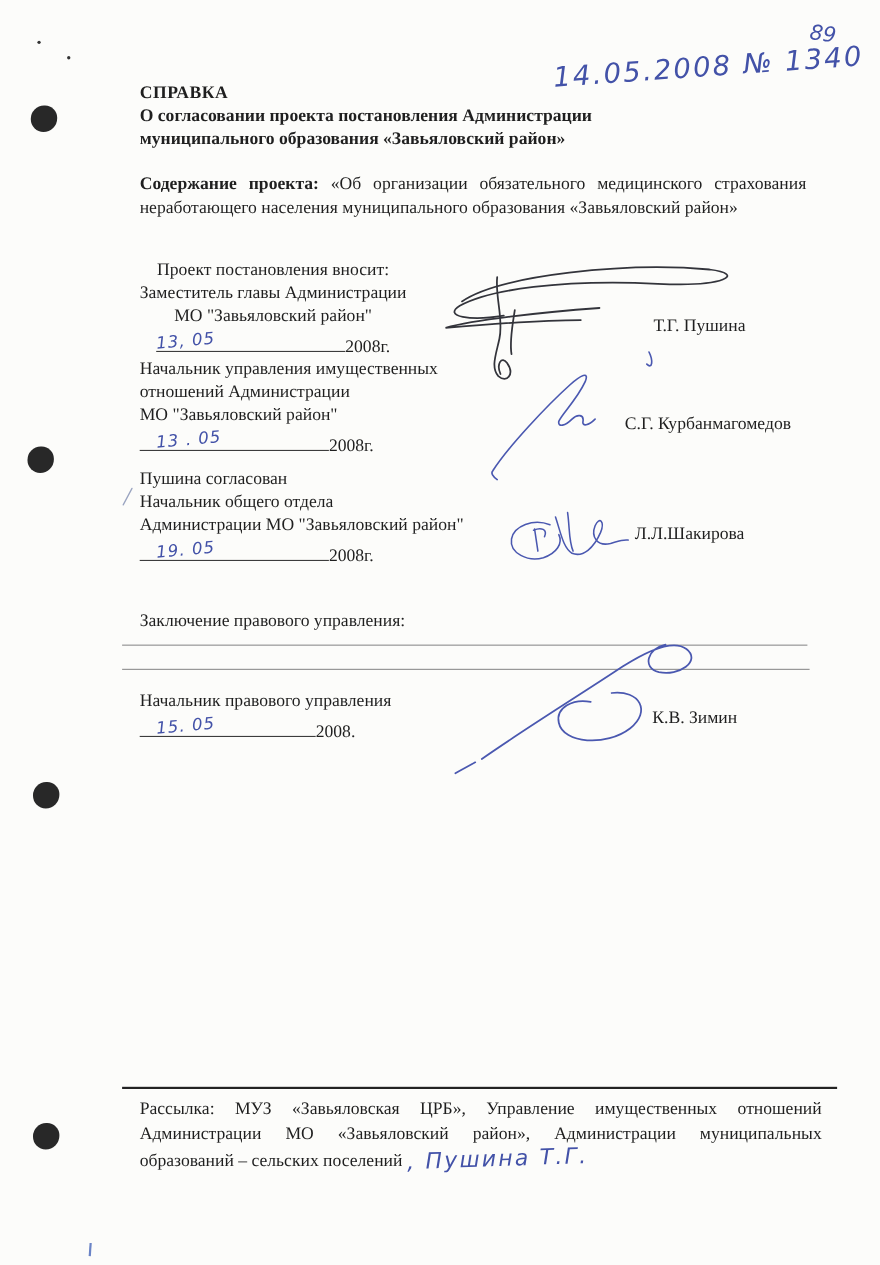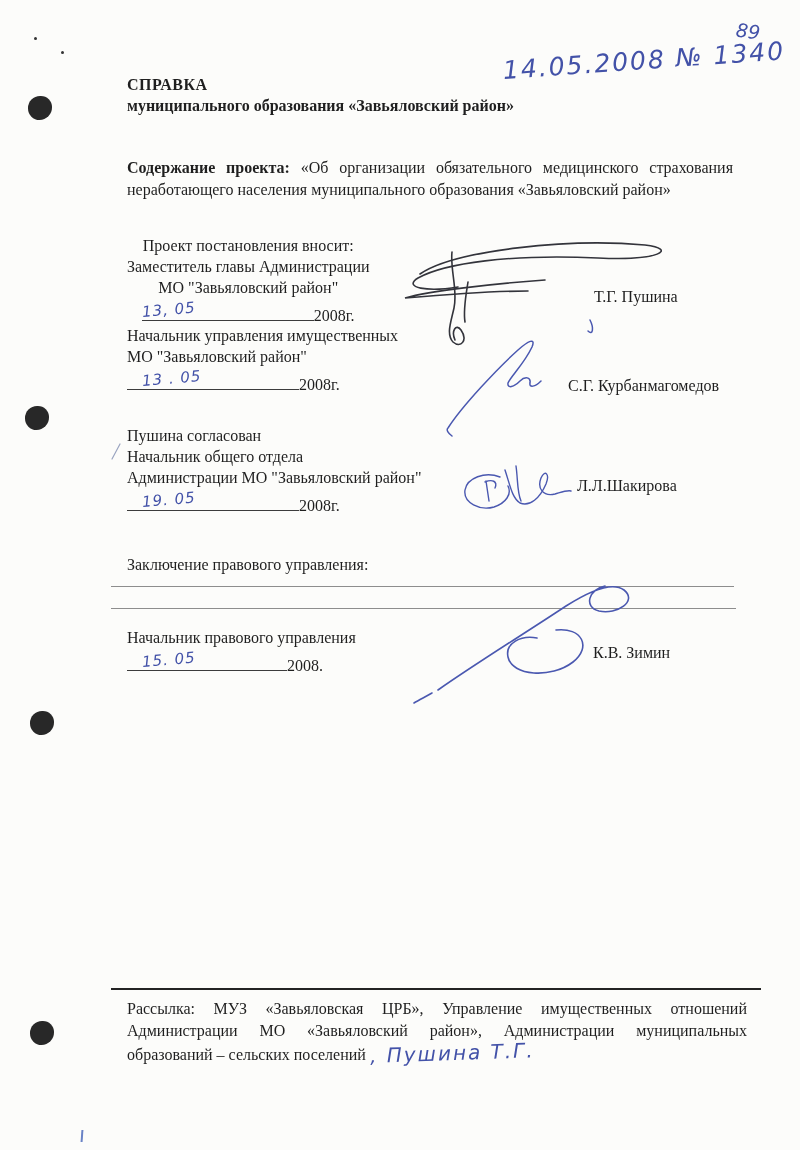--- a/index.html
+++ b/index.html
@@ -43,35 +43,37 @@
   <div class="punch" style="left:30px; top:1021px;"></div>
   <div class="speck" style="left:34px; top:37px;"></div>
   <div class="speck" style="left:61px; top:51px;"></div>
   <div class="blue-tick" style="left:81px; top:1130px;"></div>
 
   <div class="abs hw pagenum-hw">89</div>
   <div class="abs hw stamp-hw">14.05.2008 № 1340</div>
 
   <div class="abs title-block">
     <div class="title-main">СПРАВКА</div>
+    <div>О согласовании проекта постановления Администрации</div>
     <div>муниципального образования «Завьяловский район»</div>
   </div>
 
   <p class="abs content-par"><span class="lead">Содержание проекта:</span><span> «Об организации обязательного медицинского страхования неработающего населения муниципального образования «Завьяловский район»</span></p>
 
   <div class="abs sig-block" style="top:235px; left:127px;text-align:center;">
     <div>Проект постановления вносит:</div>
     <div>Заместитель главы Администрации</div>
     <div>МО "Завьяловский район"</div>
     <div class="date-row"><span class="hw date-hw">13, 05</span><span class="rule"></span><span>2008г.</span></div>
   </div>
   <span class="name" style="top:288px; left:594px;">Т.Г. Пушина</span>
 
   <div class="abs sig-block" style="top:325px; left:127px;">
     <div>Начальник управления имущественных</div>
+    <div>отношений Администрации</div>
     <div>МО "Завьяловский район"</div>
     <div class="date-row"><span class="hw date-hw">13 . 05</span><span class="rule"></span><span>2008г.</span></div>
   </div>
   <span class="name" style="top:377px; left:568px;">С.Г. Курбанмагомедов</span>
 
   <div class="abs sig-block" style="top:425px; left:127px;">
     <div>Пушина согласован</div>
     <div>Начальник общего отдела</div>
     <div>Администрации МО "Завьяловский район"</div>
     <div class="date-row"><span class="hw date-hw">19. 05</span><span class="rule"></span><span>2008г.</span></div>

